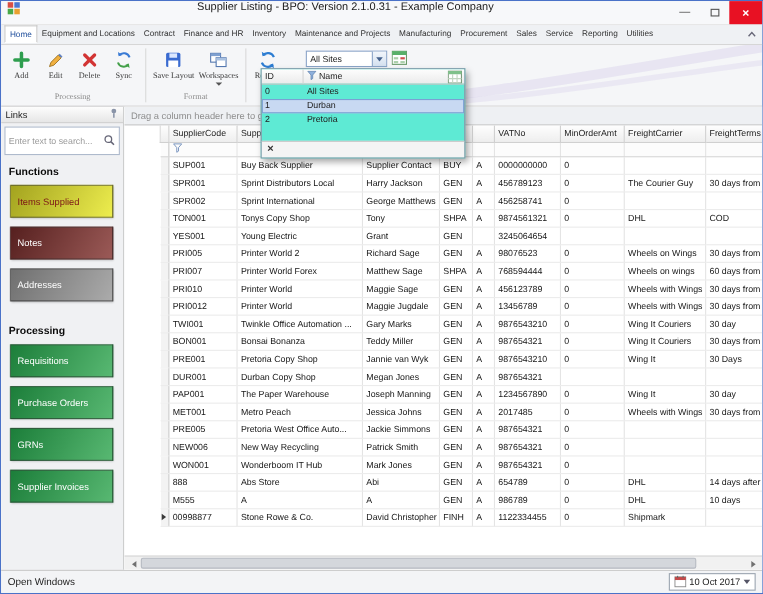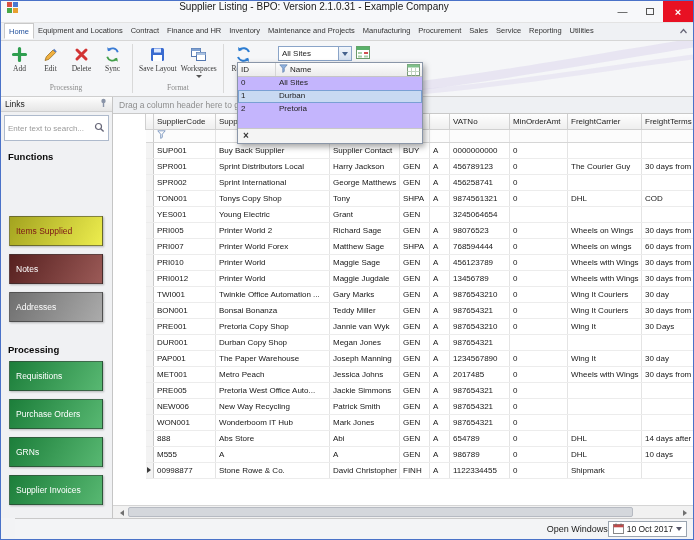--- a/index.html
+++ b/index.html
@@ -30,21 +30,21 @@
   .glabel{height:13px;text-align:center;font-size:7.5px;color:#8a8a8a;}
   .vsep{width:1px;background:#d9d9d9;margin:3px 1px;}
   .dropmark{width:0;height:0;border:3px solid transparent;border-top:3px solid #555;margin-top:1px;}
   .combo{position:absolute;left:277px;top:5px;width:74px;height:15px;border:1px solid #8aa4c8;background:#fff;display:flex;font-size:8px;z-index:2;}
   .combo .val{flex:1;padding:2px 3px;white-space:nowrap;overflow:hidden;}
   .combo .drop{width:13px;background:linear-gradient(#f2f6fb,#d4e0ef);border-left:1px solid #8aa4c8;display:flex;align-items:center;justify-content:center;}
   .combo .drop i{width:0;height:0;border:3px solid transparent;border-top:4px solid #44618c;margin-top:3px;display:block;}
   .sitesicon{position:absolute;left:355px;top:5px;z-index:2;}
 
   
-  .popup{position:absolute;left:236px;top:61px;width:186px;height:82px;background:#c4b5fd;border:1px solid #8a96a8;box-shadow:2px 3px 6px rgba(0,0,0,.35);z-index:60;display:flex;flex-direction:column;font-size:8px;}
+  .popup{position:absolute;left:236px;top:61px;width:186px;height:82px;background:#5eead4;border:1px solid #8a96a8;box-shadow:2px 3px 6px rgba(0,0,0,.35);z-index:60;display:flex;flex-direction:column;font-size:8px;}
   .popup-hrow{height:14px;flex:0 0 14px;display:flex;background:linear-gradient(#fdfdfd,#ebebeb);border-bottom:1px solid #c5c5c5;position:relative;}
   .popup-hcell{padding:2px 3px;border-right:1px solid #d5d5d5;display:flex;align-items:center;gap:2px;white-space:nowrap;}
   .pc-id{width:38px;flex:0 0 38px;}
   .pc-name{flex:1;border-right:none;}
   .colchooser{position:absolute;right:2px;top:1px;}
   .popup-rows{flex:1;overflow:hidden;}
   .popup-row{display:flex;height:13px;}
   .popup-row.selected{background:#c8d9f2;outline:1px solid #7aa0d4;outline-offset:-1px;}
   .popup-cell{padding:1px 3px;white-space:nowrap;overflow:hidden;}
   .popup-bottom{height:15px;flex:0 0 15px;border-top:1px solid #c8c8c8;background:#f4f4f4;display:flex;align-items:center;padding:0 5px;}
@@ -53,21 +53,21 @@
   
   .main{flex:1;min-height:0;display:flex;background:#fff;}
   .sidebar{width:112px;flex:0 0 112px;background:#f0f1f3;border-right:1px solid #c5c5c5;display:flex;flex-direction:column;overflow:hidden;}
   .linksbar{height:15px;flex:0 0 15px;background:linear-gradient(#fdfdfd,#e6e6e6);border-bottom:1px solid #cfcfcf;display:flex;align-items:center;justify-content:space-between;padding:0 4px;font-size:8.5px;}
   .searchbox{margin:3px 3px 2px;height:16px;background:#fff;border:1px solid #aebacc;display:flex;align-items:center;padding:12px 3px;}
   .searchinput{flex:1;border:none;outline:none;font-family:"Liberation Sans",sans-serif;font-size:8px;color:#555;background:transparent;min-width:0;}
   .searchinput::placeholder{color:#9a9a9a;}
   .side-title{font-size:9.5px;font-weight:bold;padding:8px 7px 6px;color:#0a0a0a;}
   .side-title.second{padding-top:14px;}
   .sbtn{width:94px;height:30px;flex:0 0 30px;margin:0 0 8px 8px;border:1px solid rgba(50,50,50,.55);display:flex;align-items:center;padding:0 6px;font-size:8.5px;color:#fff;box-shadow:1px 1px 2px rgba(0,0,0,.25);white-space:nowrap;overflow:hidden;}
-  .sbtn.yellow{background:linear-gradient(120deg,#a3a31f,#eded4e);color:#7c1416;margin-top:48px;}
+  .sbtn.yellow{background:linear-gradient(120deg,#a3a31f,#eded4e);color:#7c1416;}
   .sbtn.maroon{background:linear-gradient(120deg,#56201f,#9b5a57);}
   .sbtn.gray{background:linear-gradient(120deg,#6f6f6f,#ababab);}
   .sbtn.green{background:linear-gradient(120deg,#1c7e3a,#58b872);}
 
   
   .gridarea{flex:1;min-width:0;background:#fff;position:relative;display:flex;flex-direction:column;overflow:hidden;}
   .groupbar{height:17px;flex:0 0 17px;background:#eef0f3;border-bottom:1px solid #c9c9c9;font-size:8.5px;color:#8d8d8d;line-height:16px;padding-left:6px;white-space:nowrap;overflow:hidden;}
   .gridwrap{flex:1;overflow:hidden;margin-left:32px;}
   table.grid{border-collapse:collapse;table-layout:fixed;width:580px;font-size:8px;}
   .grid th{height:15px;background:linear-gradient(#fefefe,#eeeeee);border:1px solid #d0d0d0;border-top:none;font-weight:normal;text-align:left;padding:0 3px;white-space:nowrap;overflow:hidden;color:#222;}
@@ -77,21 +77,21 @@
   .rowarrow{display:inline-block;width:0;height:0;border-left:4px solid #3a3a3a;border-top:3px solid transparent;border-bottom:3px solid transparent;}
   .hscroll{position:absolute;bottom:0;left:0;right:0;height:13px;background:#f1f1f1;border-top:1px solid #d5d5d5;}
   .sarrow{position:absolute;top:1px;width:12px;height:11px;display:flex;align-items:center;justify-content:center;}
   .sarrow.left{left:1px;}
   .sarrow.right{right:1px;}
   .tri-l{width:0;height:0;border:3.5px solid transparent;border-right:4.5px solid #707070;}
   .tri-r{width:0;height:0;border:3.5px solid transparent;border-left:4.5px solid #707070;}
   .scroll-thumb{position:absolute;left:15px;top:1px;height:10px;width:505px;background:#d4d7dc;border:1px solid #b6bac2;border-radius:2px;}
 
   
-  .statusbar{height:21px;flex:0 0 21px;background:#f3f4f6;border-top:1px solid #c9c9c9;display:flex;align-items:center;justify-content:flex-end;padding:0 6px;font-size:9px;margin-left:14px;}
+  .statusbar{height:21px;flex:0 0 21px;background:#f3f4f6;border-top:1px solid #c9c9c9;display:flex;align-items:center;justify-content:space-between;padding:0 6px;font-size:9px;}
   .datebox{height:16px;border:1px solid #9aa4b0;background:#fff;display:flex;align-items:center;gap:3px;padding:0 4px;font-size:8.5px;}
   .datearrow{width:0;height:0;border:3px solid transparent;border-top:4px solid #556;margin-top:3px;}
 </style>
 </head>
 <body>
 
 <div class="window">
 
   <div class="titlebar">
     <span style="display:flex;">

